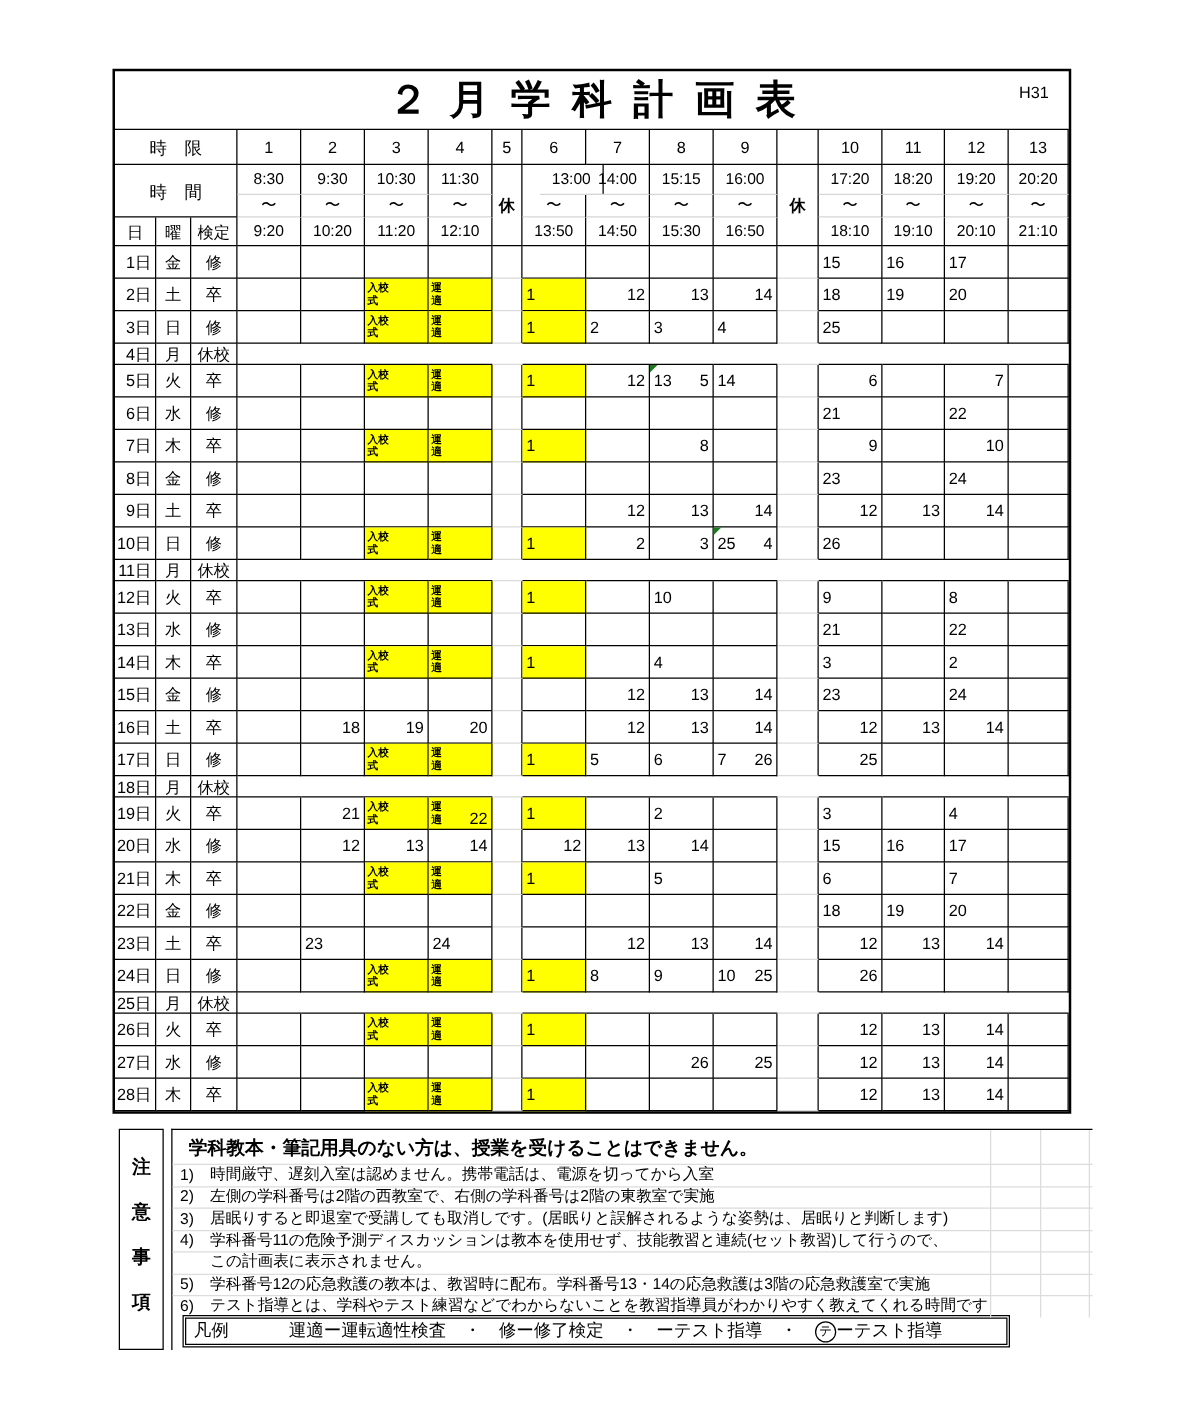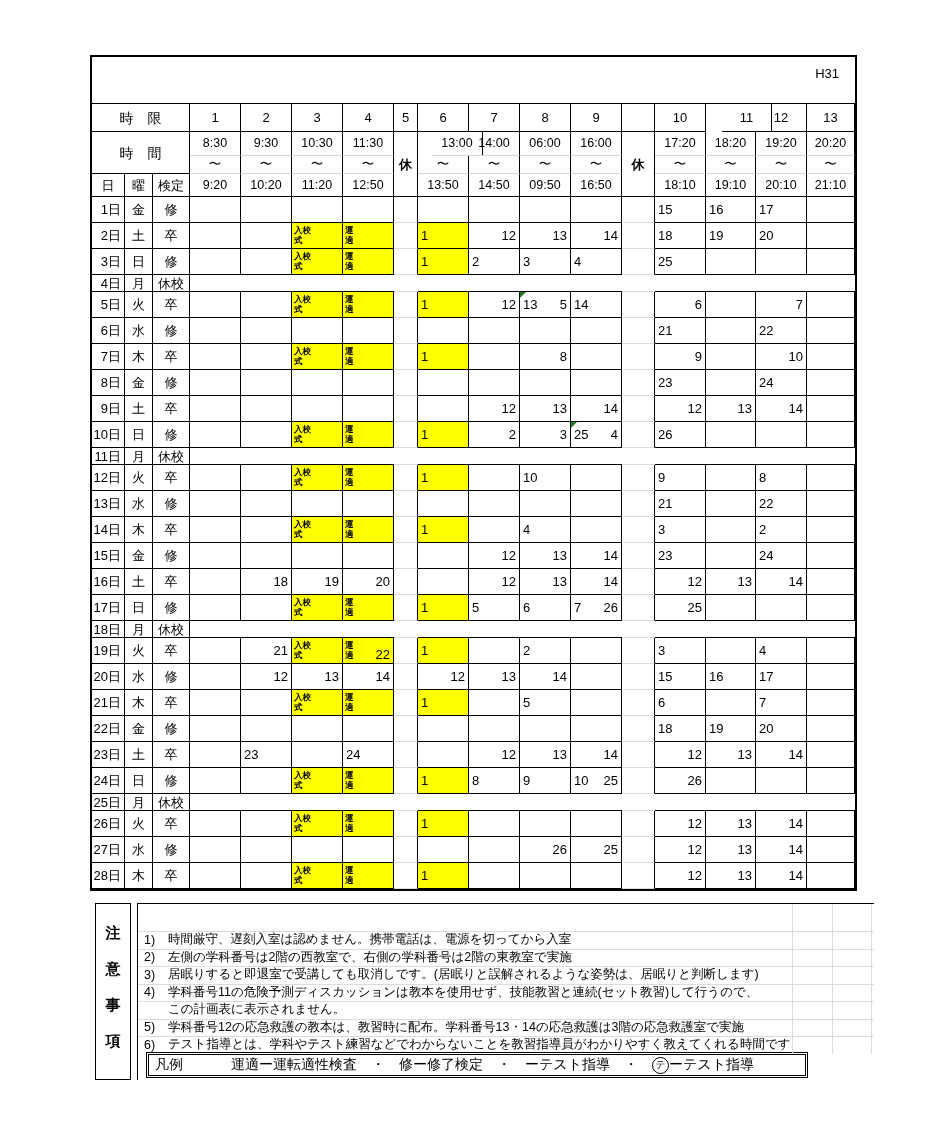--- a/index.html
+++ b/index.html
@@ -44,20 +44,21 @@
   #legendInner .lg-sep{margin:0 14px;}
   .circ{display:inline-flex;width:15px;height:15px;border:1px solid #000;border-radius:50%;align-items:center;justify-content:center;font-size:10px;margin-right:0px;vertical-align:middle;}
 </style>
 </head>
 <body>
 
 <div id="canvas">
 
   <div id="tableBlock">
     <div id="titleRow">
+      <span class="ttl">２月学科計画表</span>
       <span class="htag">H31</span>
     </div>
     <div id="grid" style="height: 785px;">
         <div class="cell bk hlbl" style="left: 0px; top: 0px; width: 98px; height: 28px;">
           <span>時　限</span>
         </div>
         <div class="cell bk hlbl" style="left: 0px; top: 28px; width: 98px; height: 42px;">
           <span>時　間</span>
         </div>
         <div class="cell bk ctr" style="left: 0px; top: 70px; width: 33px; height: 23px;">
@@ -108,21 +109,21 @@
         <div class="cell bk ctr" style="left: 251px; top: 0px; width: 51px; height: 28px;">
           <span>4</span>
         </div>
         <div class="cell hg ctr t" style="left: 251px; top: 28px; width: 51px; height: 24px;">
           <span>11:30</span>
         </div>
         <div class="cell hg ctr t" style="left: 251px; top: 52px; width: 51px; height: 18px;">
           <span>〜</span>
         </div>
         <div class="cell bk ctr t" style="left: 251px; top: 70px; width: 51px; height: 23px;">
-          <span>12:50</span>
+          <span>12:10</span>
         </div>
         <div class="cell bk ctr" style="left: 302px; top: 0px; width: 24px; height: 28px;">
           <span>5</span>
         </div>
         <div class="cell bk ctr rest" style="left: 302px; top: 28px; width: 24px; height: 65px;">
           <span>休</span>
         </div>
         <div class="cell bk ctr" style="left: 326px; top: 0px; width: 51px; height: 28px;">
           <span>6</span>
         </div>
@@ -144,27 +145,27 @@
         <div class="cell hg ctr t" style="left: 377px; top: 52px; width: 51px; height: 18px;">
           <span>〜</span>
         </div>
         <div class="cell bk ctr t" style="left: 377px; top: 70px; width: 51px; height: 23px;">
           <span>14:50</span>
         </div>
         <div class="cell bk ctr" style="left: 428px; top: 0px; width: 51px; height: 28px;">
           <span>8</span>
         </div>
         <div class="cell hg ctr t" style="left: 428px; top: 28px; width: 51px; height: 24px;">
-          <span>06:00</span>
+          <span>15:15</span>
         </div>
         <div class="cell hg ctr t" style="left: 428px; top: 52px; width: 51px; height: 18px;">
           <span>〜</span>
         </div>
         <div class="cell bk ctr t" style="left: 428px; top: 70px; width: 51px; height: 23px;">
-          <span>09:50</span>
+          <span>15:30</span>
         </div>
         <div class="cell bk ctr" style="left: 479px; top: 0px; width: 51px; height: 28px;">
           <span>9</span>
         </div>
         <div class="cell hg ctr t" style="left: 479px; top: 28px; width: 51px; height: 24px;">
           <span>16:00</span>
         </div>
         <div class="cell hg ctr t" style="left: 479px; top: 52px; width: 51px; height: 18px;">
           <span>〜</span>
         </div>
@@ -182,21 +183,21 @@
         </div>
         <div class="cell hg ctr t" style="left: 563px; top: 28px; width: 51px; height: 24px;">
           <span>17:20</span>
         </div>
         <div class="cell hg ctr t" style="left: 563px; top: 52px; width: 51px; height: 18px;">
           <span>〜</span>
         </div>
         <div class="cell bk ctr t" style="left: 563px; top: 70px; width: 51px; height: 23px;">
           <span>18:10</span>
         </div>
-        <div class="cell bk ctr" style="left: 630px; top: 0px; width: 50px; height: 28px;">
+        <div class="cell bk ctr" style="left: 614px; top: 0px; width: 50px; height: 28px;">
           <span>11</span>
         </div>
         <div class="cell hg ctr t" style="left: 614px; top: 28px; width: 50px; height: 24px;">
           <span>18:20</span>
         </div>
         <div class="cell hg ctr t" style="left: 614px; top: 52px; width: 50px; height: 18px;">
           <span>〜</span>
         </div>
         <div class="cell bk ctr t" style="left: 614px; top: 70px; width: 50px; height: 23px;">
           <span>19:10</span>
@@ -1190,20 +1191,21 @@
   </div>
 
   <div id="notes">
     <div id="sideBox">
         <span style="top: 20px;">注</span>
         <span style="top: 56px;">意</span>
         <span style="top: 92px;">事</span>
         <span style="top: 128px;">項</span>
       </div>
     <div id="notesBody">
+      <div id="notesBold">学科教本・筆記用具のない方は、授業を受けることはできません。</div>
       <div id="legendBox">
         <div id="legendInner">
             <span class="lg-label">凡例</span>
             <span>運適ー運転適性検査</span>
             <span class="lg-sep">・</span>
             <span>修ー修了検定</span>
             <span class="lg-sep">・</span>
             <span>ーテスト指導</span>
             <span class="lg-sep">・</span>
             <span><span class="circ">テ</span>ーテスト指導</span>

